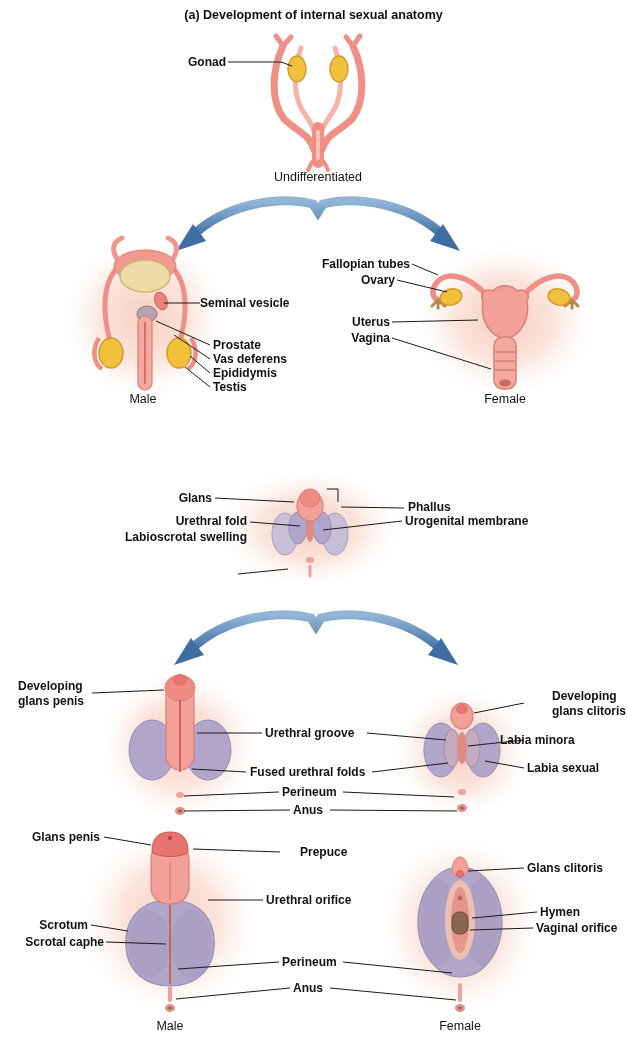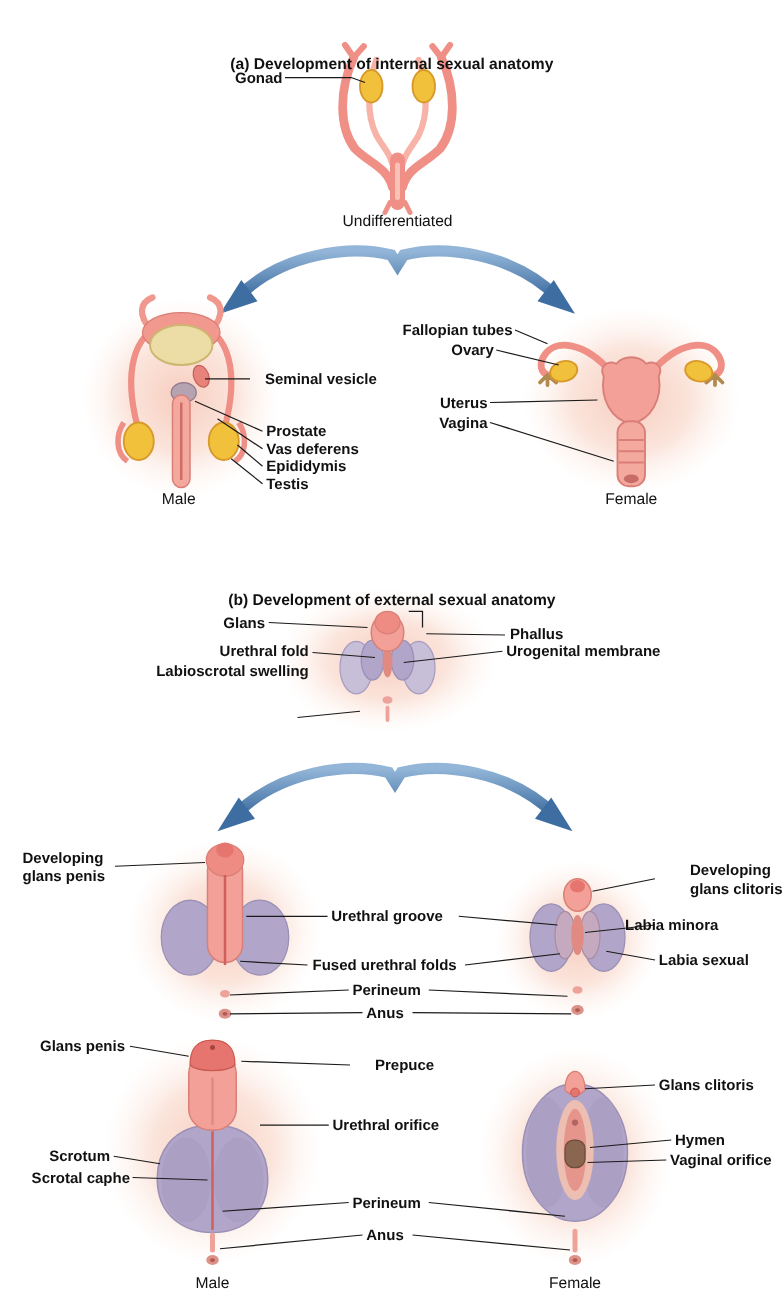--- a/index.html
+++ b/index.html
@@ -5,21 +5,21 @@
   * { margin:0; padding:0; box-sizing:border-box; }
   html,body { background:#ffffff; }
   body { font-family:"Liberation Sans","DejaVu Sans",sans-serif; }
   .canvas { position:relative; width:627px; height:1039px; background:#fff; overflow:hidden; }
   .art { position:absolute; left:0; top:0; }
   .lbl { position:absolute; font-size:12px; line-height:15px; color:#111; white-space:nowrap;font-weight:bold; }
   .lbl.wrap { white-space:normal; }
   .lbl.bold { font-weight:400; font-size:12.5px; }
   .lbl.right { text-align:right; }
   .lbl.center { text-align:center; }
-  .title { position:absolute; left:0; width:627px; text-align:center; font-size:12.5px; font-weight:700; color:#111;margin-top:36px; }
+  .title { position:absolute; left:0; width:627px; text-align:center; font-size:12.5px; font-weight:700; color:#111; }
 </style>
 </head>
 <body>
 
 <div class="canvas">
 
   <svg class="art" width="627" height="1039" viewBox="0 0 627 1039" xmlns="http://www.w3.org/2000/svg">
     <defs>
       <linearGradient id="arrowGrad" x1="0" y1="0" x2="0" y2="1">
         <stop offset="0" stop-color="#93b6d8"></stop>
@@ -201,34 +201,33 @@
       <path d="M 343,962 L 452,973"></path>
       <path d="M 290,988 L 176,999"></path>
       <path d="M 330,988 L 456,1000"></path>
     </g>
   </svg>
 
   <div class="title" style="top:8px">(a) Development of internal sexual anatomy</div>
   <div class="lbl" style="top:55px;left:188px">Gonad</div>
   <div class="lbl bold center" style="top:170px;left:238px;width:160px">Undifferentiated</div>
 
-  <div class="lbl" style="top:296px;left:212px">Seminal vesicle</div>
+  <div class="lbl" style="top:296px;left:200px">Seminal vesicle</div>
   <div class="lbl" style="top:338px;left:213px">Prostate</div>
   <div class="lbl" style="top:352px;left:213px">Vas deferens</div>
   <div class="lbl" style="top:366px;left:213px">Epididymis</div>
   <div class="lbl" style="top:380px;left:213px">Testis</div>
   <div class="lbl bold center" style="top:392px;left:103px;width:80px">Male</div>
 
   <div class="lbl right" style="top:257px;right:217px">Fallopian tubes</div>
   <div class="lbl right" style="top:273px;right:232px">Ovary</div>
   <div class="lbl right" style="top:315px;right:237px">Uterus</div>
   <div class="lbl right" style="top:331px;right:237px">Vagina</div>
   <div class="lbl bold center" style="top:392px;left:465px;width:80px">Female</div>
 
-  <div class="title" style="top:437px">(b) Development of external sexual anatomy</div>
 
   <div class="lbl right" style="top:491px;right:415px">Glans</div>
   <div class="lbl right" style="top:514px;right:380px">Urethral fold</div>
   <div class="lbl right" style="top:530px;right:380px">Labioscrotal swelling</div>
   <div class="lbl" style="top:500px;left:408px">Phallus</div>
   <div class="lbl" style="top:514px;left:405px">Urogenital membrane</div>
 
   <div class="lbl wrap" style="top:679px;left:18px;width:72px">Developing glans penis</div>
   <div class="lbl" style="top:726px;left:265px">Urethral groove</div>
   <div class="lbl" style="top:765px;left:250px">Fused urethral folds</div>

